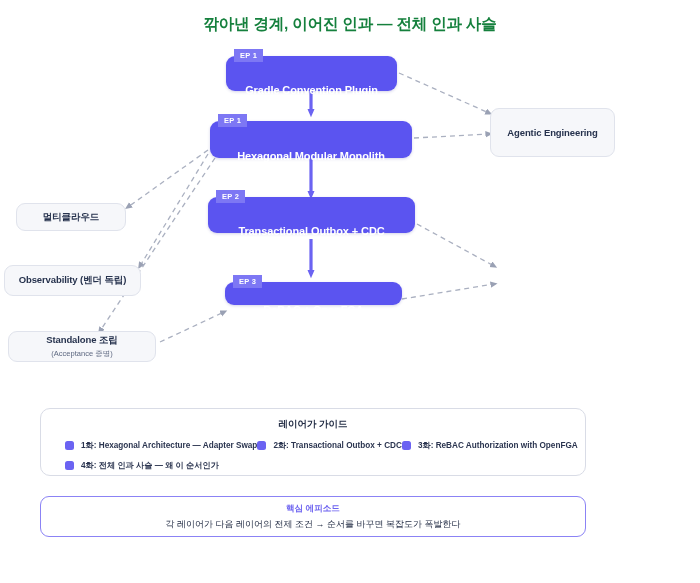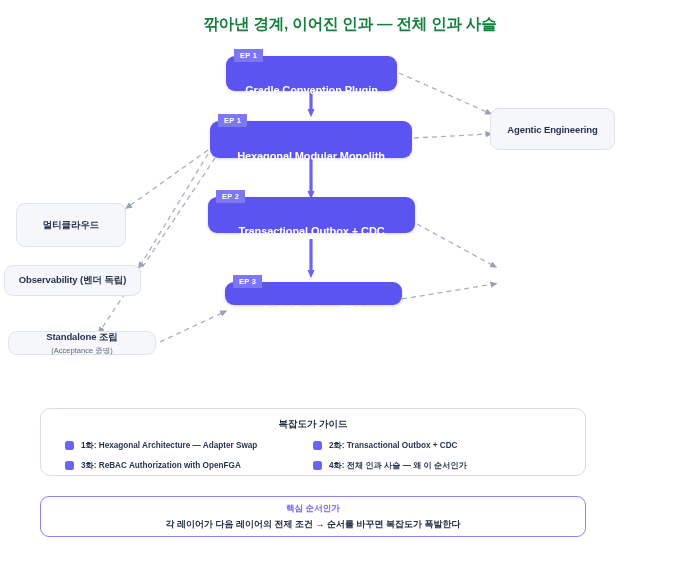--- a/index.html
+++ b/index.html
@@ -120,21 +120,21 @@
   }
   .legend-title {
     text-align: center;
     font-size: 9.5px;
     font-weight: bold;
     color: #222c44;
     margin-bottom: 9px;
   }
   .legend-grid {
     display: grid;
-    grid-template-columns: 1fr 1fr;
+    grid-template-columns: 1fr 1fr 1fr;
     row-gap: 9px;
     padding: 0 24px;
   }
   .legend-item {
     display: flex;
     align-items: center;
     gap: 7px;
   }
   .legend-swatch {
     width: 9px;
@@ -167,21 +167,21 @@
     justify-content: center;
   }
   .insight-title {
     font-size: 8.6px;
     font-weight: bold;
     color: #6d63f0;
     margin-bottom: 3px;
   }
   .insight-text {
     font-size: 9px;
-    font-weight: bold;
+    font-weight: normal;
     color: #222c44;
   }
 </style>
 </head>
 <body>
 
 <div id="canvas">
 
   <div class="diagram-title">깎아낸 경계, 이어진 인과 — 전체 인과 사슬</div>
 
@@ -245,40 +245,40 @@
   <div class="node-main" style="left:208px; top:197px; width:207px; height:36px;">
     <span class="ep-badge">EP 2</span>
     <span class="node-label">Transactional Outbox + CDC</span>
   </div>
 
   <div class="node-main" style="left:225px; top:282px; width:177px; height:23px;">
     <span class="ep-badge">EP 3</span>
     <span class="node-label">ReBAC + OpenFGA</span>
   </div>
 
-  <div class="node-side" style="left:16px; top:203px; width:110px; height:44px;">
+  <div class="node-side" style="left:16px; top:203px; width:110px; height:28px;">
     <span class="node-label">멀티클라우드</span>
   </div>
 
   <div class="node-side" style="left:4px; top:265px; width:137px; height:31px;">
     <span class="node-label">Observability (벤더 독립)</span>
   </div>
 
-  <div class="node-side" style="left:8px; top:331px; width:148px; height:24px;">
+  <div class="node-side" style="left:8px; top:331px; width:148px; height:31px;">
     <span class="node-label">Standalone 조립</span>
     <span class="node-sub">(Acceptance 증명)</span>
   </div>
 
-  <div class="node-side" style="left:490px; top:108px; width:125px; height:42px;justify-content:center;">
+  <div class="node-side" style="left:490px; top:108px; width:125px; height:49px;justify-content:center;">
     <span class="node-label">Agentic Engineering</span>
   </div>
 
 
   <div class="legend-box">
-    <div class="legend-title">복잡도가 가이드</div>
+    <div class="legend-title">레이어가 가이드</div>
     <div class="legend-grid">
       <div class="legend-item">
         <span class="legend-swatch"></span>
         <span class="legend-text">1화: Hexagonal Architecture — Adapter Swap</span>
       </div>
       <div class="legend-item">
         <span class="legend-swatch"></span>
         <span class="legend-text">2화: Transactional Outbox + CDC</span>
       </div>
       <div class="legend-item">
@@ -286,17 +286,17 @@
         <span class="legend-text">3화: ReBAC Authorization with OpenFGA</span>
       </div>
       <div class="legend-item">
         <span class="legend-swatch"></span>
         <span class="legend-text">4화: 전체 인과 사슬 — 왜 이 순서인가</span>
       </div>
     </div>
   </div>
 
   <div class="insight-box">
-    <div class="insight-title">핵심 순서인가</div>
+    <div class="insight-title">핵심 에피소드</div>
     <div class="insight-text">각 레이어가 다음 레이어의 전제 조건 → 순서를 바꾸면 복잡도가 폭발한다</div>
   </div>
 
 </div>
 
 </body></html>

